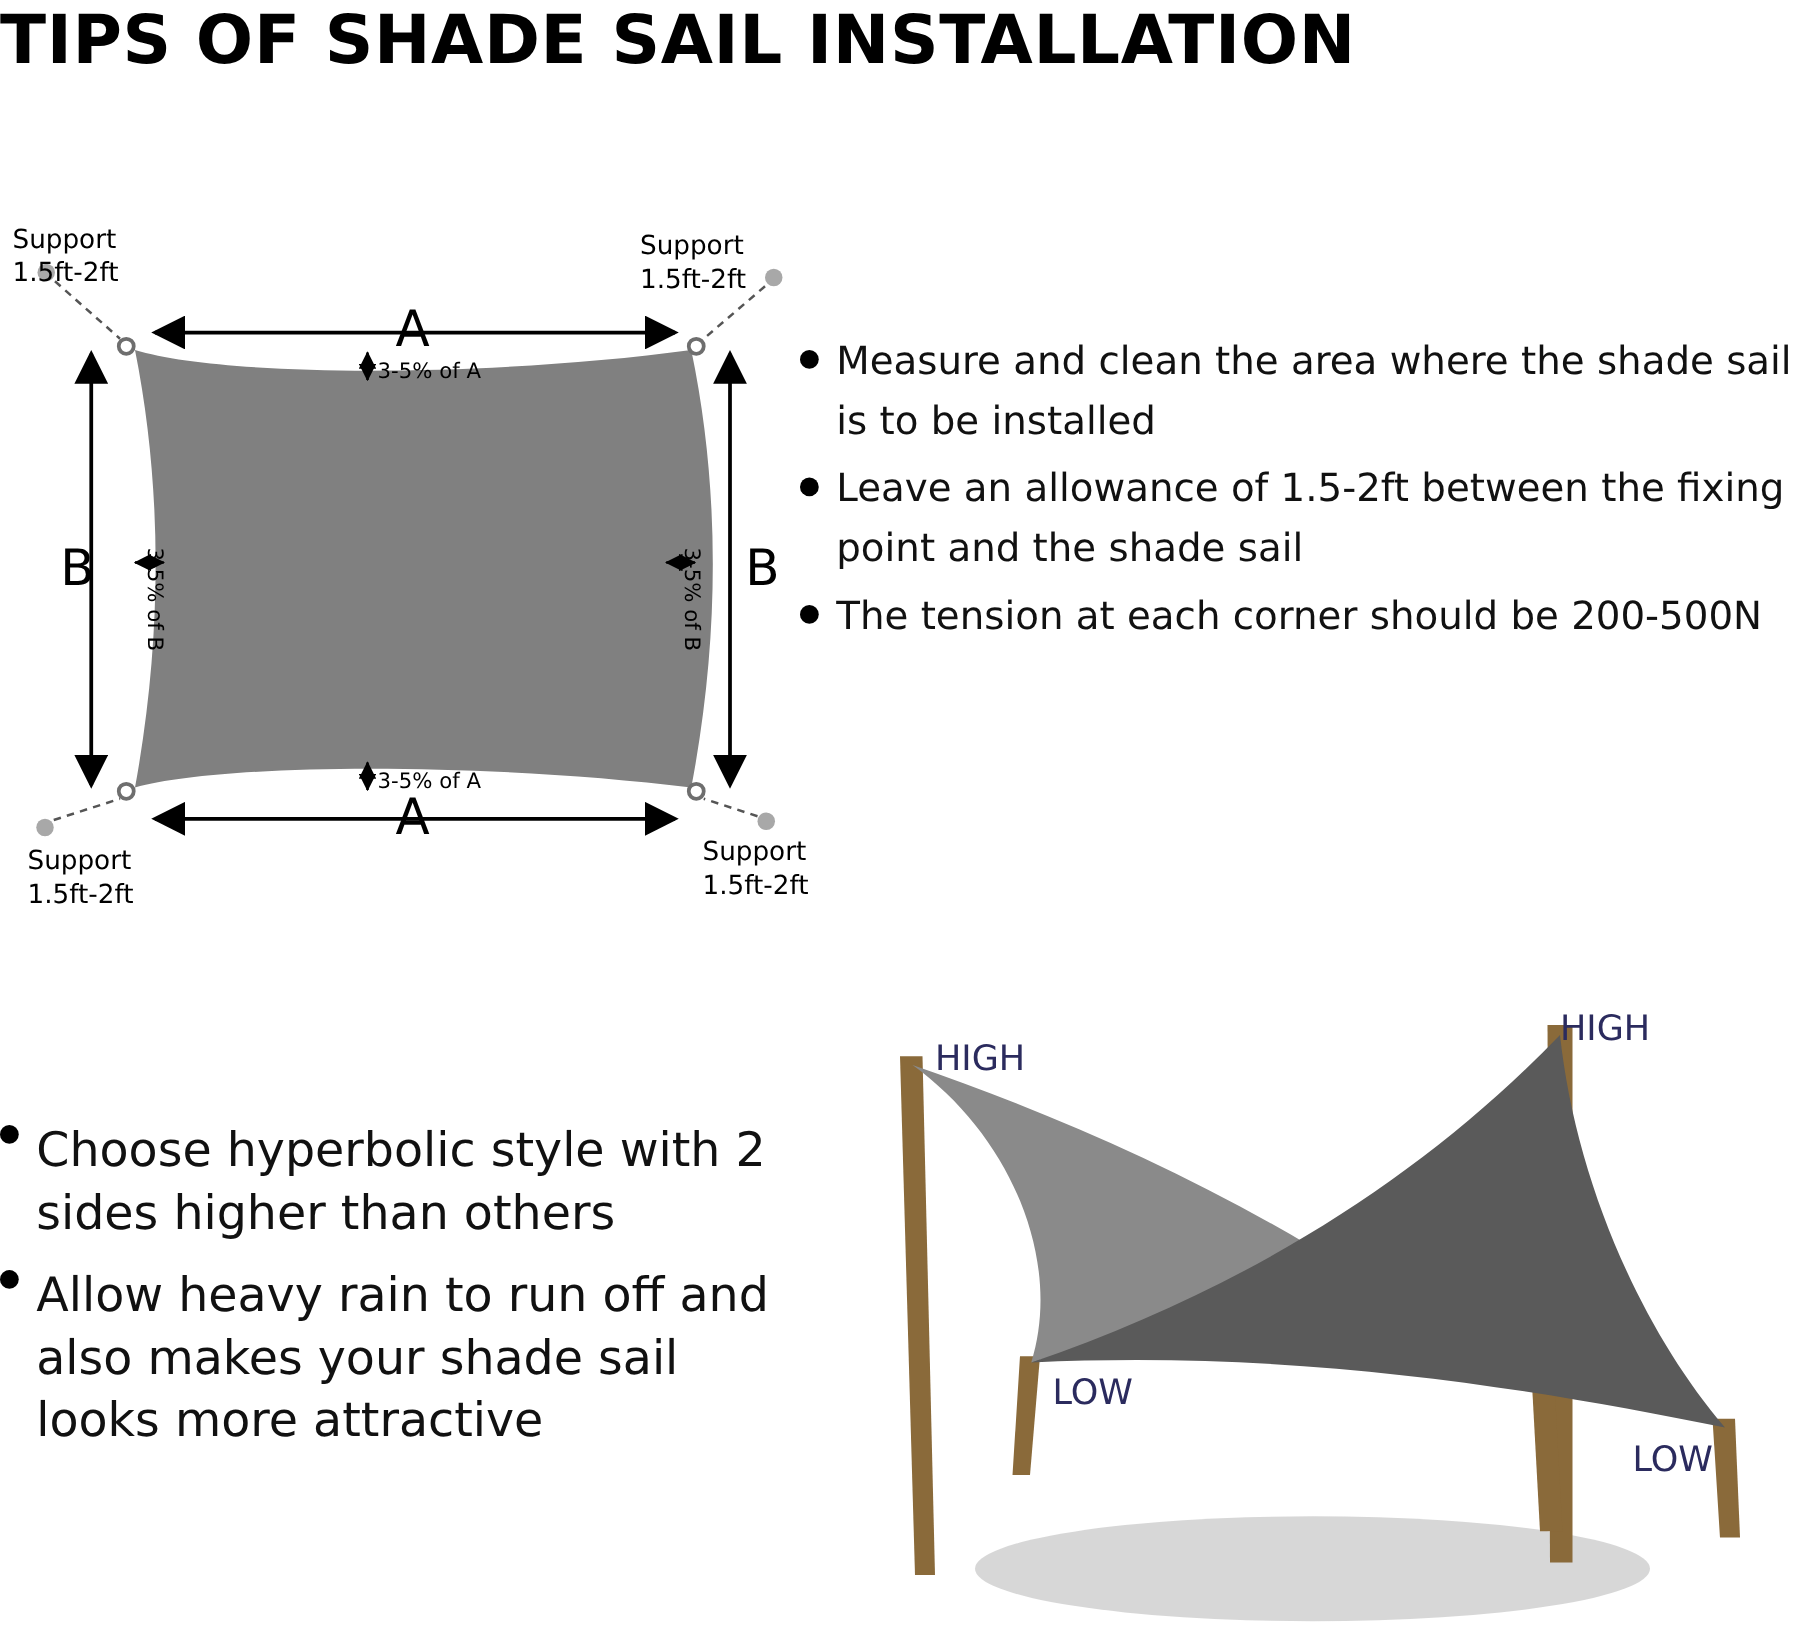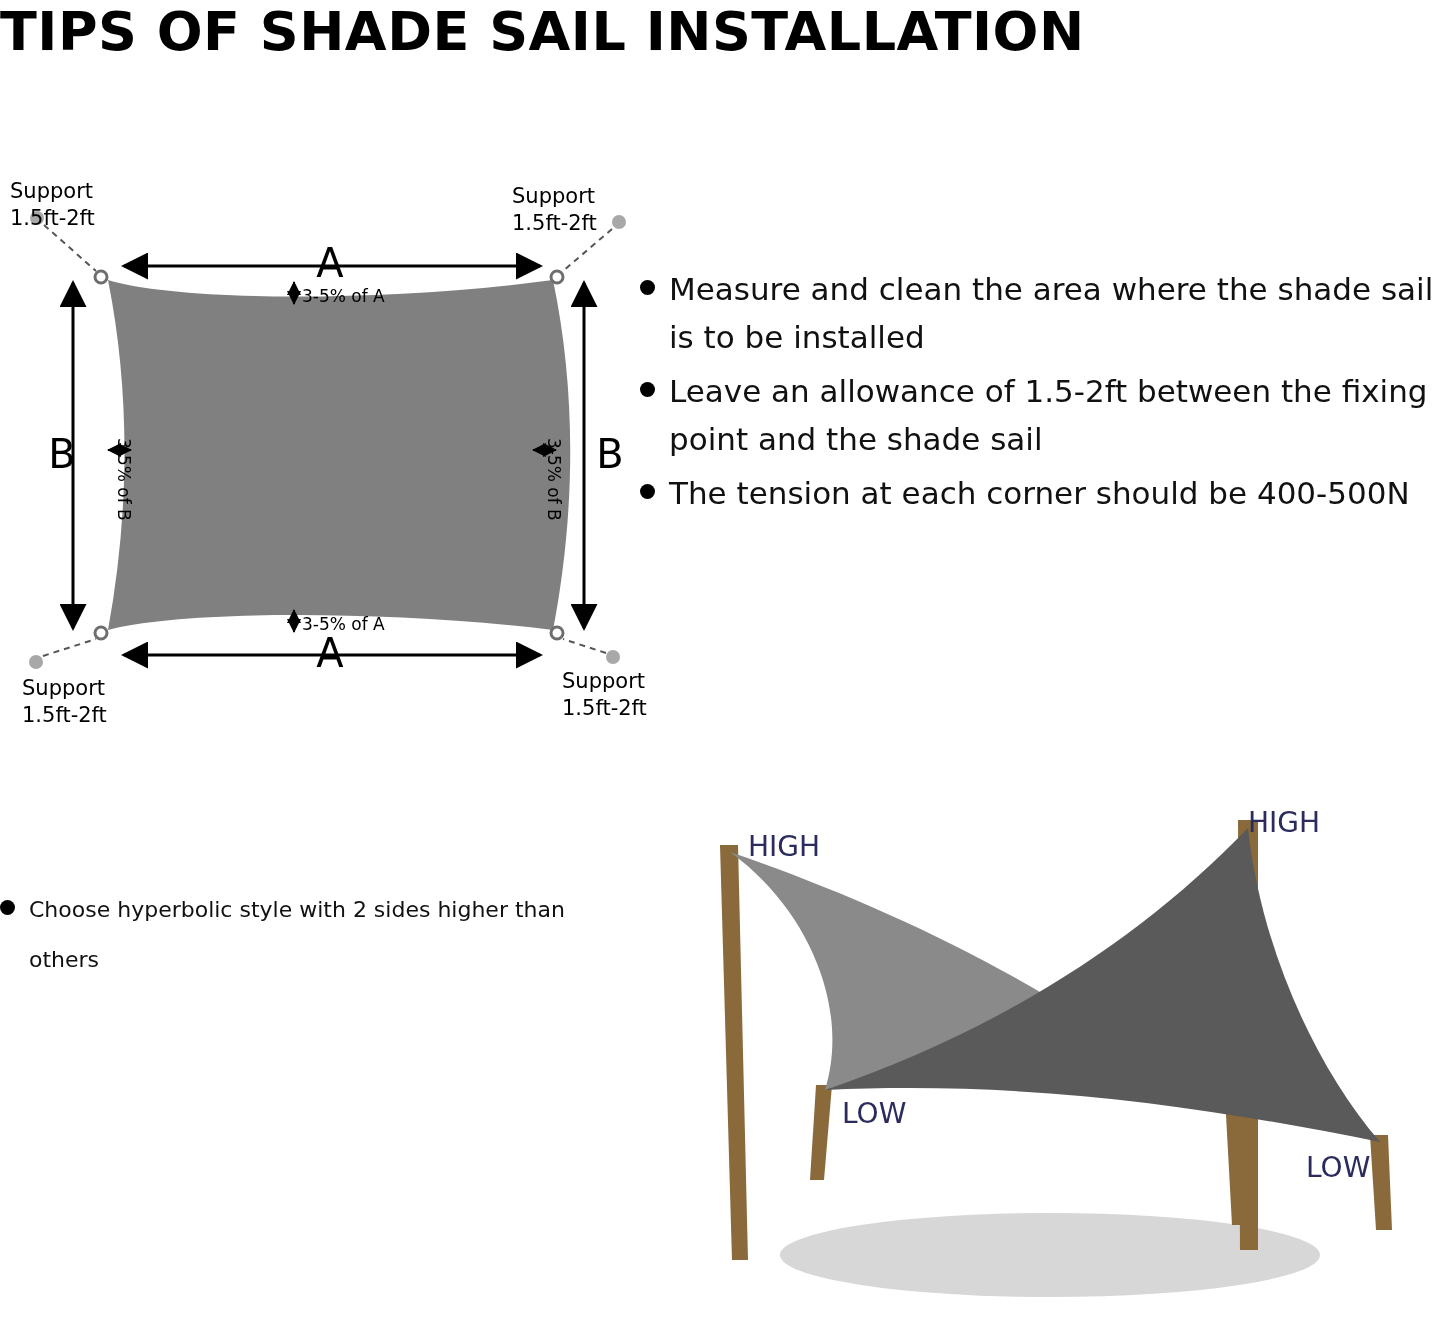--- a/index.html
+++ b/index.html
@@ -65,21 +65,21 @@
     background: #000;
     margin-top: 15px;
     margin-right: 14px;
   }
   .bullet-text {
     font-size: 31px;
     line-height: 48px;
     font-family: "DejaVu Sans", sans-serif;
     color: #111;
   }
-  .bullets-bottom .bullet-text { font-size: 22px; line-height: 50px; }
+  .bullets-bottom .bullet-text { font-size: 38px; line-height: 50px; margin-top: 10px; }
 
   
   .diagram-bottom {
     position: absolute;
     left: 620px;
     top: 760px;
     width: 825px;
     height: 559px;
     text-decoration: underline;
   }
@@ -170,28 +170,32 @@
   <div class="bullet-row">
     <span class="bullet-dot"></span>
     <span class="bullet-text">Measure and clean the area where the shade sail is to be installed</span>
   </div>
   <div class="bullet-row">
     <span class="bullet-dot"></span>
     <span class="bullet-text">Leave an allowance of 1.5-2ft between the fixing point and the shade sail</span>
   </div>
   <div class="bullet-row">
     <span class="bullet-dot"></span>
-    <span class="bullet-text">The tension at each corner should be 400-500N</span>
+    <span class="bullet-text">The tension at each corner should be 200-500N</span>
   </div>
 </div>
 
 <div class="bullets-bottom">
   <div class="bullet-row">
     <span class="bullet-dot"></span>
     <span class="bullet-text">Choose hyperbolic style with 2 sides higher than others</span>
+  </div>
+  <div class="bullet-row">
+    <span class="bullet-dot"></span>
+    <span class="bullet-text">Allow heavy rain to run off and also makes your shade sail looks more attractive</span>
   </div>
 </div>
 
 <div class="diagram-bottom">
   <svg width="825" height="559" viewBox="0 0 825 559" xmlns="http://www.w3.org/2000/svg">
 
     <ellipse cx="430" cy="495" rx="270" ry="42" fill="#c9c9c9" opacity="0.75"></ellipse>
 
     <polygon points="100,85 118,85 128,500 112,500" fill="#8a6a3a"></polygon>
     <polygon points="618,60 638,60 638,490 620,490" fill="#8a6a3a"></polygon>

